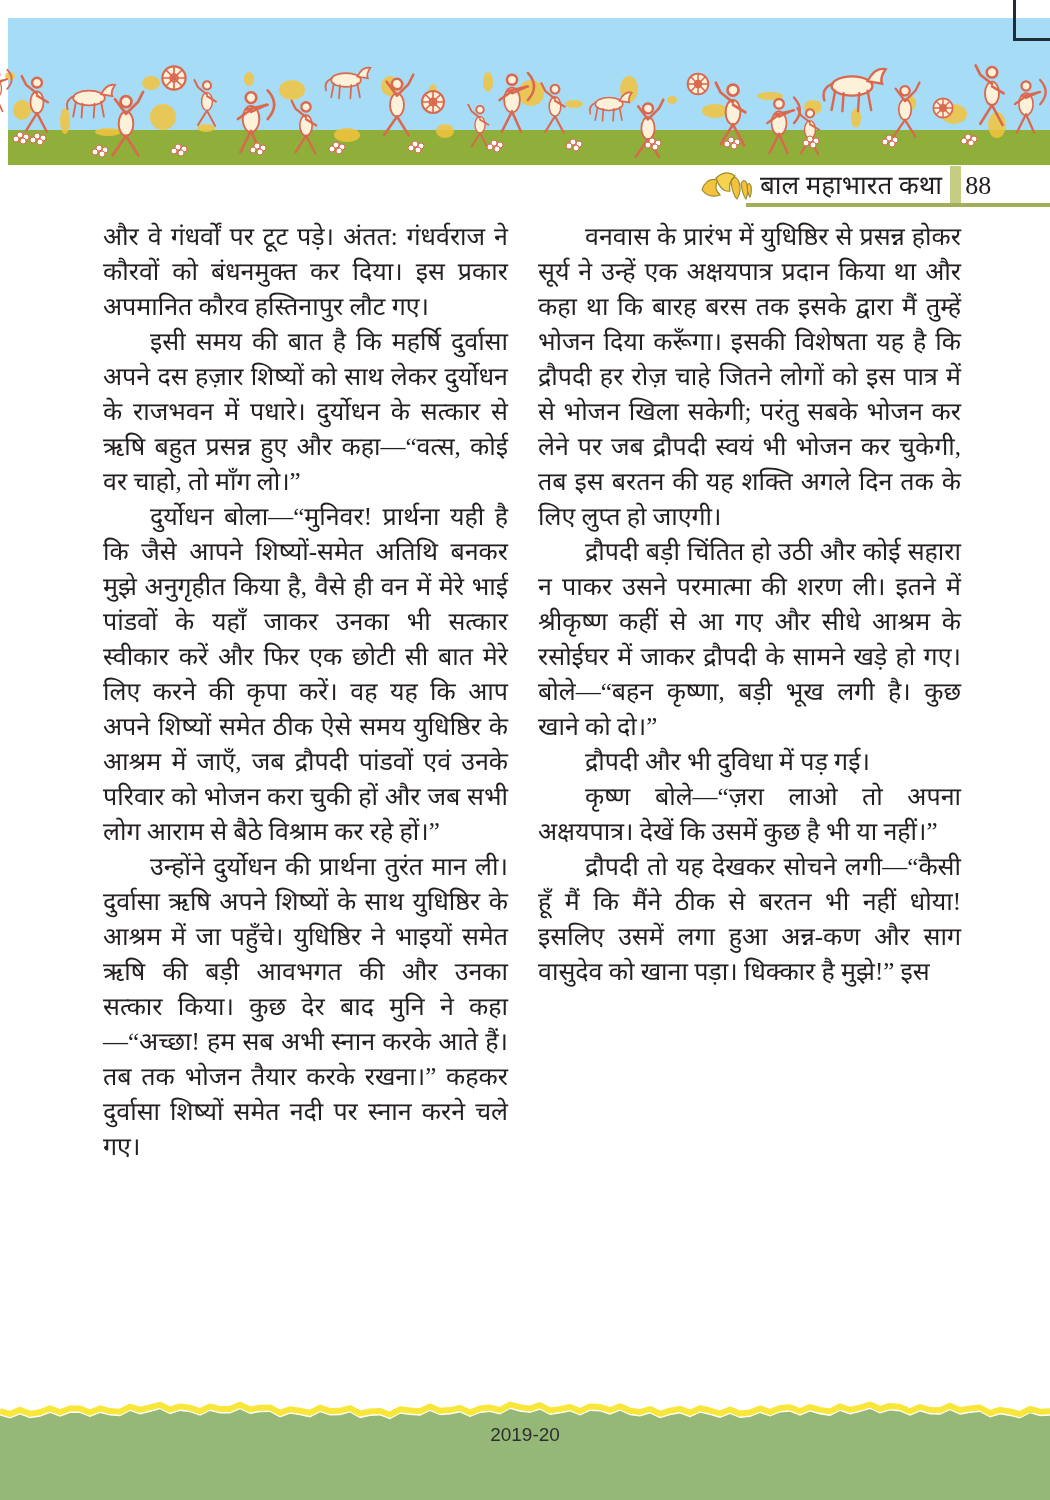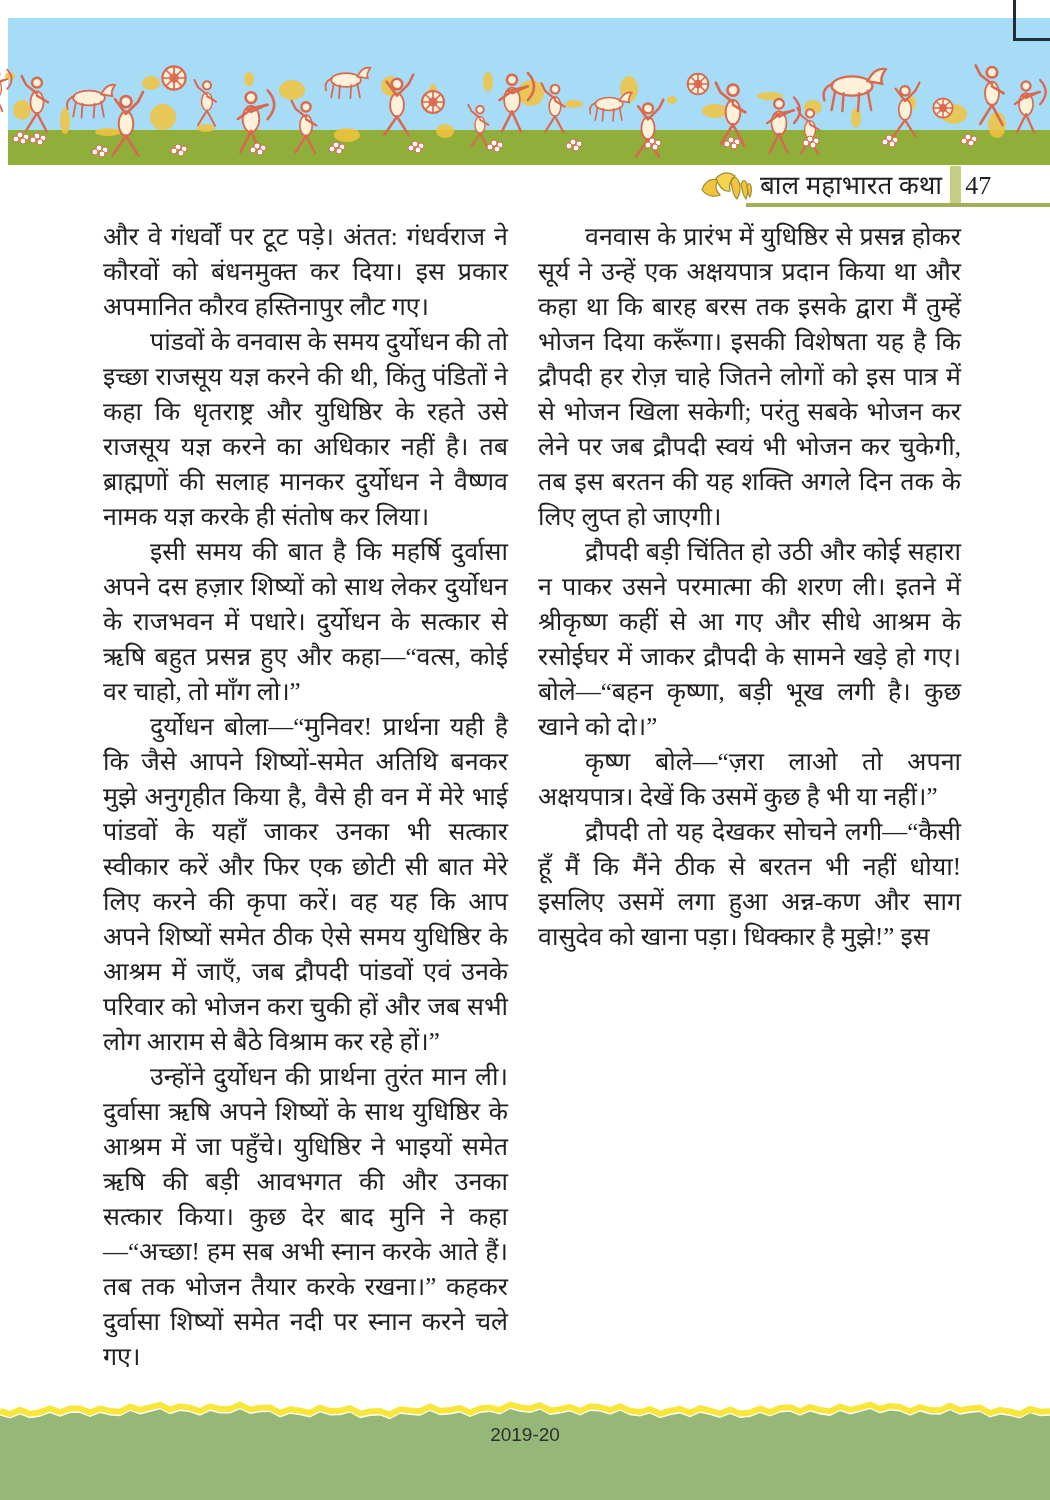--- a/index.html
+++ b/index.html
@@ -196,36 +196,36 @@
   <div class="hdr">
     <svg class="conch" viewBox="0 0 52 40" aria-hidden="true">
       <g stroke="#9b8b31" stroke-width="1.2" fill="var(--art_accent)">
         <path d="M2,22 Q6,9 18,12 Q13,20 20,27 Q9,31 2,22 Z"></path>
         <path d="M16,10 Q26,1 35,8 Q28,14 30,23 Q21,25 16,10 Z" fill="#f6d34f"></path>
         <path d="M31,14 q4,-9 8,0 q3,9 -2,17 q-4,-3 -6,-17 Z"></path>
         <path d="M41,16 q3,-7 6,0 q2,8 -1,15 q-3,-3 -5,-15 Z"></path>
         <path d="M47,18 q2,-5 4,0 q1,6 -1,11 q-2,-2 -3,-11 Z"></path>
       </g>
     </svg>
-    <span class="hdr-text"><span>बाल महाभारत कथा</span><span class="sep">/</span><span>47</span></span>
+    <span class="hdr-text"><span>बाल महाभारत कथा</span><span class="sep">/</span><span>88</span></span>
     <span class="accent-bar"></span>
     <span class="hdr-rule"></span>
   </div>
 
   <div class="cols">
     <section class="col col-left">
       <p>और वे गंधर्वों पर टूट पड़े। अंतत: गंधर्वराज ने कौरवों को बंधनमुक्त कर दिया। इस प्रकार अपमानित कौरव हस्तिनापुर लौट गए।</p>
-      <p class="indent">पांडवों के वनवास के समय दुर्योधन की तो इच्छा राजसूय यज्ञ करने की थी, किंतु पंडितों ने कहा कि धृतराष्ट्र और युधिष्ठिर के रहते उसे राजसूय यज्ञ करने का अधिकार नहीं है। तब ब्राह्मणों की सलाह मानकर दुर्योधन ने वैष्णव नामक यज्ञ करके ही संतोष कर लिया।</p>
       <p class="indent">इसी समय की बात है कि महर्षि दुर्वासा अपने दस हज़ार शिष्यों को साथ लेकर दुर्योधन के राजभवन में पधारे। दुर्योधन के सत्कार से ऋषि बहुत प्रसन्न हुए और कहा—“वत्स, कोई वर चाहो, तो माँग लो।”</p>
       <p class="indent">दुर्योधन बोला—“मुनिवर! प्रार्थना यही है कि जैसे आपने शिष्यों-समेत अतिथि बनकर मुझे अनुगृहीत किया है, वैसे ही वन में मेरे भाई पांडवों के यहाँ जाकर उनका भी सत्कार स्वीकार करें और फिर एक छोटी सी बात मेरे लिए करने की कृपा करें। वह यह कि आप अपने शिष्यों समेत ठीक ऐसे समय युधिष्ठिर के आश्रम में जाएँ, जब द्रौपदी पांडवों एवं उनके परिवार को भोजन करा चुकी हों और जब सभी लोग आराम से बैठे विश्राम कर रहे हों।”</p>
       <p class="indent">उन्होंने दुर्योधन की प्रार्थना तुरंत मान ली। दुर्वासा ऋषि अपने शिष्यों के साथ युधिष्ठिर के आश्रम में जा पहुँचे। युधिष्ठिर ने भाइयों समेत ऋषि की बड़ी आवभगत की और उनका सत्कार किया। कुछ देर बाद मुनि ने कहा—“अच्छा! हम सब अभी स्नान करके आते हैं। तब तक भोजन तैयार करके रखना।” कहकर दुर्वासा शिष्यों समेत नदी पर स्नान करने चले गए।</p>
     </section>
     <section class="col col-right">
       <p class="indent">वनवास के प्रारंभ में युधिष्ठिर से प्रसन्न होकर सूर्य ने उन्हें एक अक्षयपात्र प्रदान किया था और कहा था कि बारह बरस तक इसके द्वारा मैं तुम्हें भोजन दिया करूँगा। इसकी विशेषता यह है कि द्रौपदी हर रोज़ चाहे जितने लोगों को इस पात्र में से भोजन खिला सकेगी; परंतु सबके भोजन कर लेने पर जब द्रौपदी स्वयं भी भोजन कर चुकेगी, तब इस बरतन की यह शक्ति अगले दिन तक के लिए लुप्त हो जाएगी।</p>
       <p class="indent">द्रौपदी बड़ी चिंतित हो उठी और कोई सहारा न पाकर उसने परमात्मा की शरण ली। इतने में श्रीकृष्ण कहीं से आ गए और सीधे आश्रम के रसोईघर में जाकर द्रौपदी के सामने खड़े हो गए। बोले—“बहन कृष्णा, बड़ी भूख लगी है। कुछ खाने को दो।”</p>
+      <p class="indent">द्रौपदी और भी दुविधा में पड़ गई।</p>
       <p class="indent">कृष्ण बोले—“ज़रा लाओ तो अपना अक्षयपात्र। देखें कि उसमें कुछ है भी या नहीं।”</p>
       <p class="indent">द्रौपदी तो यह देखकर सोचने लगी—“कैसी हूँ मैं कि मैंने ठीक से बरतन भी नहीं धोया! इसलिए उसमें लगा हुआ अन्न-कण और साग वासुदेव को खाना पड़ा। धिक्कार है मुझे!” इस</p>
     </section>
   </div>
 
   <div class="footer">
     <svg id="footer-svg" viewBox="0 0 1050 102" preserveAspectRatio="none" aria-hidden="true">
         <path d="M0,17.6 L10,20.5 L20,16.4 L30,20.3 L40,18.7 L50,14.9 L60,18.8 L70,15.0 L80,15.0 L90,19.1 L100,14.9 L110,17.6 L120,18.3 L130,13.1 L140,16.4 L150,13.9 L160,11.3 L170,16.2 L180,12.9 L190,14.3 L200,17.7 L210,12.9 L220,15.6 L230,15.4 L240,11.2 L250,16.0 L260,14.3 L270,14.0 L280,19.4 L290,15.8 L300,17.3 L310,19.4 L320,14.2 L330,17.6 L340,17.3 L350,14.6 L360,20.2 L370,17.9 L380,17.5 L390,21.2 L400,15.8 L410,16.9 L420,17.8 L430,13.0 L440,17.3 L450,16.6 L460,14.4 L470,19.1 L480,15.0 L490,14.1 L500,16.6 L510,11.1 L520,13.7 L530,15.1 L540,11.7 L550,17.0 L560,15.6 L570,13.5 L580,17.6 L590,12.9 L600,13.6 L610,16.7 L620,12.8 L630,17.3 L640,18.5 L650,15.5 L660,20.3 L670,17.2 L680,15.4 L690,19.2 L700,14.8 L710,17.0 L720,20.0 L730,16.0 L740,20.1 L750,19.0 L760,15.0 L770,18.6 L780,14.5 L790,13.8 L800,17.8 L810,13.6 L820,16.4 L830,17.9 L840,13.0 L850,16.4 L860,14.1 L870,11.0 L880,15.6 L890,12.4 L900,13.6 L910,17.8 L920,13.5 L930,16.5 L940,16.8 L950,12.3 L960,16.7 L970,14.9 L980,14.0 L990,19.6 L1000,16.4 L1010,18.0 L1020,20.6 L1030,15.3 L1040,18.2 L1050,17.7 L1050,102 L0,102 Z" fill="var(--footer_green)"></path>
         <path d="M0,17.6 L10,20.5 L20,16.4 L30,20.3 L40,18.7 L50,14.9 L60,18.8 L70,15.0 L80,15.0 L90,19.1 L100,14.9 L110,17.6 L120,18.3 L130,13.1 L140,16.4 L150,13.9 L160,11.3 L170,16.2 L180,12.9 L190,14.3 L200,17.7 L210,12.9 L220,15.6 L230,15.4 L240,11.2 L250,16.0 L260,14.3 L270,14.0 L280,19.4 L290,15.8 L300,17.3 L310,19.4 L320,14.2 L330,17.6 L340,17.3 L350,14.6 L360,20.2 L370,17.9 L380,17.5 L390,21.2 L400,15.8 L410,16.9 L420,17.8 L430,13.0 L440,17.3 L450,16.6 L460,14.4 L470,19.1 L480,15.0 L490,14.1 L500,16.6 L510,11.1 L520,13.7 L530,15.1 L540,11.7 L550,17.0 L560,15.6 L570,13.5 L580,17.6 L590,12.9 L600,13.6 L610,16.7 L620,12.8 L630,17.3 L640,18.5 L650,15.5 L660,20.3 L670,17.2 L680,15.4 L690,19.2 L700,14.8 L710,17.0 L720,20.0 L730,16.0 L740,20.1 L750,19.0 L760,15.0 L770,18.6 L780,14.5 L790,13.8 L800,17.8 L810,13.6 L820,16.4 L830,17.9 L840,13.0 L850,16.4 L860,14.1 L870,11.0 L880,15.6 L890,12.4 L900,13.6 L910,17.8 L920,13.5 L930,16.5 L940,16.8 L950,12.3 L960,16.7 L970,14.9 L980,14.0 L990,19.6 L1000,16.4 L1010,18.0 L1020,20.6 L1030,15.3 L1040,18.2 L1050,17.7" fill="none" stroke="var(--wave_yellow)" stroke-width="6" stroke-linejoin="round" transform="translate(0,-4.5)"></path>
       </svg>

